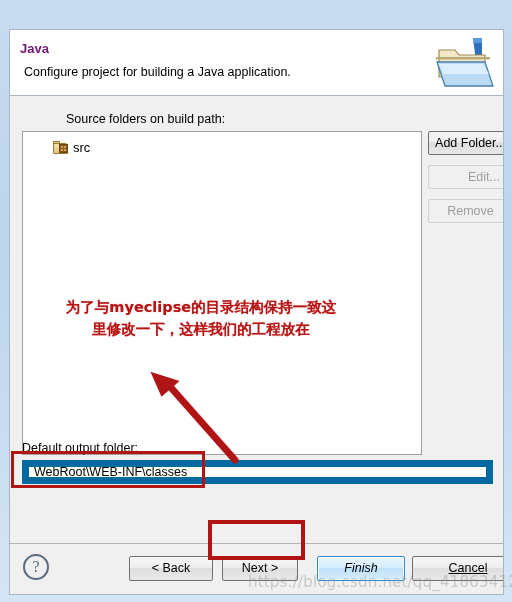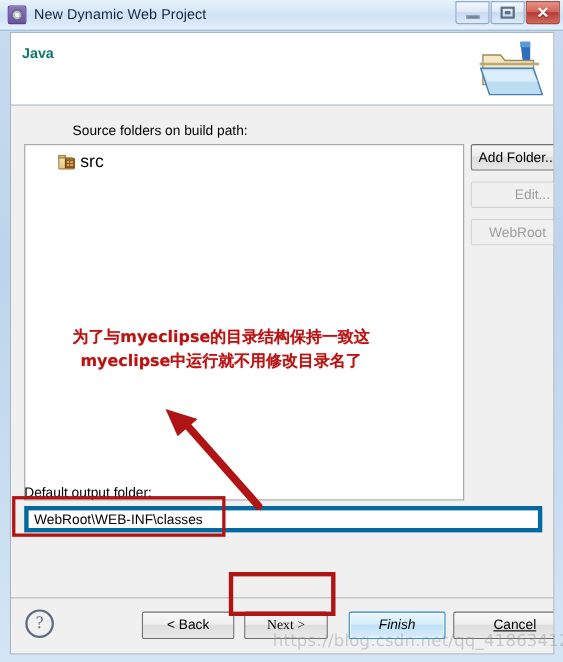--- a/index.html
+++ b/index.html
@@ -139,21 +139,21 @@
     height: 66px;
     background: #ffffff;
     border-bottom: 1px solid #aab6c2;
     box-sizing: border-box;
   }
   #banner-title {
     position: absolute;
     left: 10px; top: 11px;
     font-size: 13px;
     font-weight: bold;
-    color: #0f766e;
+    color: #701a75;
   }
   #banner-desc {
     position: absolute;
     left: 14px; top: 35px;
     font-size: 12.5px;
     color: #000000;
   }
   
   #banner-icon {
     position: absolute;
@@ -215,21 +215,21 @@
     position: absolute;
     left: 6px; top: 3px;
     width: 9px; height: 9px;
     background:
       repeating-linear-gradient(to right, #8a5a1e 0 1px, transparent 1px 3px),
       repeating-linear-gradient(to bottom, #8a5a1e 0 1px, transparent 1px 3px),
       #d9a14e;
     border: 1px solid #6b440f;
     box-sizing: border-box;
   }
-  #src-item .label { font-size: 16px; }
+  #src-item .label { font-size: 13px; }
 
   
   .sidebtn {
     position: absolute;
     left: 418px;
     width: 85px;
     height: 24px;
     font-size: 12.5px;
     text-align: center;
     line-height: 22px;
@@ -255,21 +255,21 @@
     position: absolute;
     left: 12px; top: 411px;
     font-size: 12.5px;
   }
   #out-input {
     position: absolute;
     left: 12px; top: 430px;
     width: 471px;
     height: 24px;
     background: #ffffff;
-    border: 4px solid #0369a1;
+    border: 7px solid #0369a1;
     box-sizing: border-box;
     font-size: 12.5px;
     font-family: "Liberation Sans", sans-serif;
     padding: 0 5px;
     color: #000000;
     outline: none;
   }
 
   
   #footer-sep {
@@ -300,21 +300,21 @@
     font-size: 12.5px;
     text-align: center;
     line-height: 23px;
     box-sizing: border-box;
     border-radius: 2px;
     background: linear-gradient(to bottom, #f7f7f7 0%, #efefef 45%, #dedede 50%, #e8e8e8 100%);
     border: 1px solid #707070;
     color: #000000;
   }
   #btn-back   { left: 119px; width: 84px; }
-  #btn-next   { left: 212px; width: 76px; font-family: Liberation Serif, serif; }
+  #btn-next   { left: 212px; width: 76px; }
   #btn-finish {
     left: 307px; width: 88px;
     border: 1px solid #2f8ad0;
     background: linear-gradient(to bottom, #eaf6fd 0%, #d5edfb 45%, #bee0f7 50%, #d8eefc 100%);
     box-shadow: 0 0 0 1px #ffffff inset;
     font-style: italic;
   }
   #btn-cancel { left: 402px; width: 112px; text-decoration: underline; }
 
   
@@ -365,41 +365,26 @@
     white-space: nowrap;
     font-family: "DejaVu Sans", sans-serif;
     letter-spacing: .2px;
   }
 </style>
 </head>
 <body>
 
 <div id="window">
 
-  <div id="titlebar">
-    <div id="title-icon">
-      <div class="cog"></div>
-    </div>
-    <div id="title-text">New Dynamic Web Project</div>
-
-    <div class="winbtn" id="btn-min">
-      <div class="glyph"></div>
-    </div>
-    <div class="winbtn" id="btn-max">
-      <div class="glyph"></div>
-    </div>
-    <div class="winbtn" id="btn-close">
-      <div class="glyph">✕</div>
-    </div>
-  </div>
 
   <div id="client">
 
     <div id="banner">
       <div id="banner-title">Java</div>
+      <div id="banner-desc">Configure project for building a Java application.</div>
       <svg id="banner-icon" viewBox="0 0 62 58">
 
         <path d="M40 4 h9 v26 q0 9 -10 9 h-4 v-6 h3 q5 0 5 -5 z" fill="#2f6fbe"></path>
         <path d="M40 4 h9 v5 h-9 z" fill="#5b9ad8"></path>
 
         <path d="M6 16 h16 l4 5 h26 v22 H6 z" fill="#f6e8c4" stroke="#9a8a5c" stroke-width="1.2"></path>
 
         <rect x="3" y="23" width="54" height="2.4" fill="#b9a97c"></rect>
 
         <path d="M4 28 h48 l8 24 H12 z" fill="#bcdcf4" stroke="#4b7fae" stroke-width="1.3"></path>
@@ -412,37 +397,37 @@
     <div id="src-list">
       <div id="src-item">
         <span class="folder-icon">
           <span class="tab"></span><span class="back"></span><span class="pkg"></span>
         </span><span class="label">src</span>
       </div>
     </div>
 
     <div class="sidebtn enabled" id="btn-addfolder">Add Folder...</div>
     <div class="sidebtn disabled" id="btn-edit">Edit...</div>
-    <div class="sidebtn disabled" id="btn-remove">WebRoot</div>
+    <div class="sidebtn disabled" id="btn-remove">Remove</div>
 
     <div id="out-label">Default output folder:</div>
     <input id="out-input" type="text" value="WebRoot\WEB-INF\classes" style="">
 
     <div id="footer-sep"></div>
     <div id="help-btn">?</div>
     <div class="footbtn" id="btn-back">&lt; Back</div>
     <div class="footbtn" id="btn-next">Next &gt;</div>
     <div class="footbtn" id="btn-finish">Finish</div>
     <div class="footbtn" id="btn-cancel">Cancel</div>
   </div>
 
   <div id="annot">
     <div id="annot-text">
       <div>为了与myeclipse的目录结构保持一致这</div>
-      <div>myeclipse中运行就不用修改目录名了</div>
+      <div>里修改一下，这样我们的工程放在</div>
     </div>
 
     <svg id="annot-arrow" viewBox="0 0 120 110">
       <line x1="95" y1="100" x2="26" y2="22" stroke="#b01414" stroke-width="7" stroke-linecap="round"></line>
       <polygon points="18,6 34,32 10,32" fill="#b01414" transform="rotate(-41 22 19)"></polygon>
     </svg>
 
     <div id="annot-box-input"></div>
     <div id="annot-box-next"></div>
   </div>

